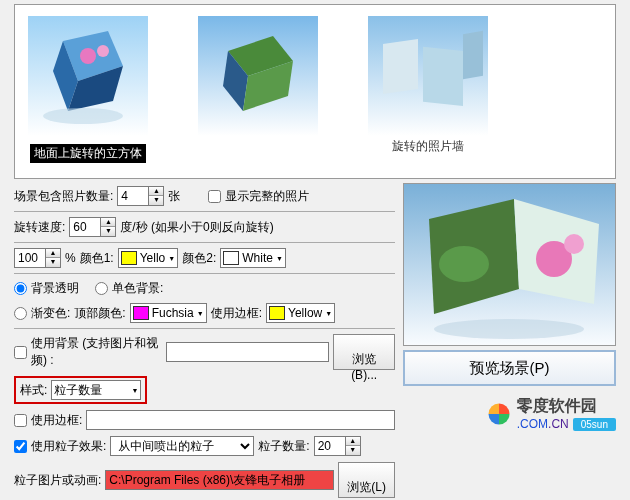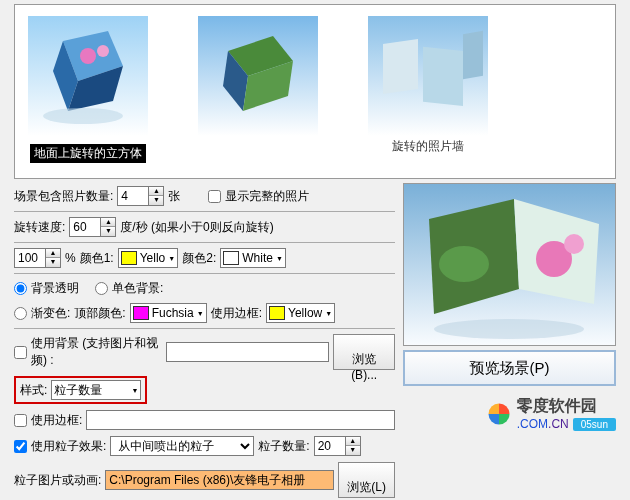--- a/index.html
+++ b/index.html
@@ -214,21 +214,21 @@
     <input type="text" value="20" style="">
     <span class="spin-btns">
             <span>▲</span>
             <span>▼</span>
           </span>
   </span>
 </div>
 
 <div class="row">
   <span>粒子图片或动画:</span>
-  <input type="text" style="flex: 1 1 0%; background: #fdba74;" value="C:\Program Files (x86)\友锋电子相册">
+  <input type="text" style="flex: 1 1 0%; background: #ef4444;" value="C:\Program Files (x86)\友锋电子相册">
   <button class="btn">浏览(L)</button>
 </div>
 
 <div class="row">
   <span>旋转:</span>
   <input type="checkbox" style="">
         <span>X</span>
   <input type="checkbox" checked="" style="">
         <span>Y</span>
   <input type="checkbox" style="">

